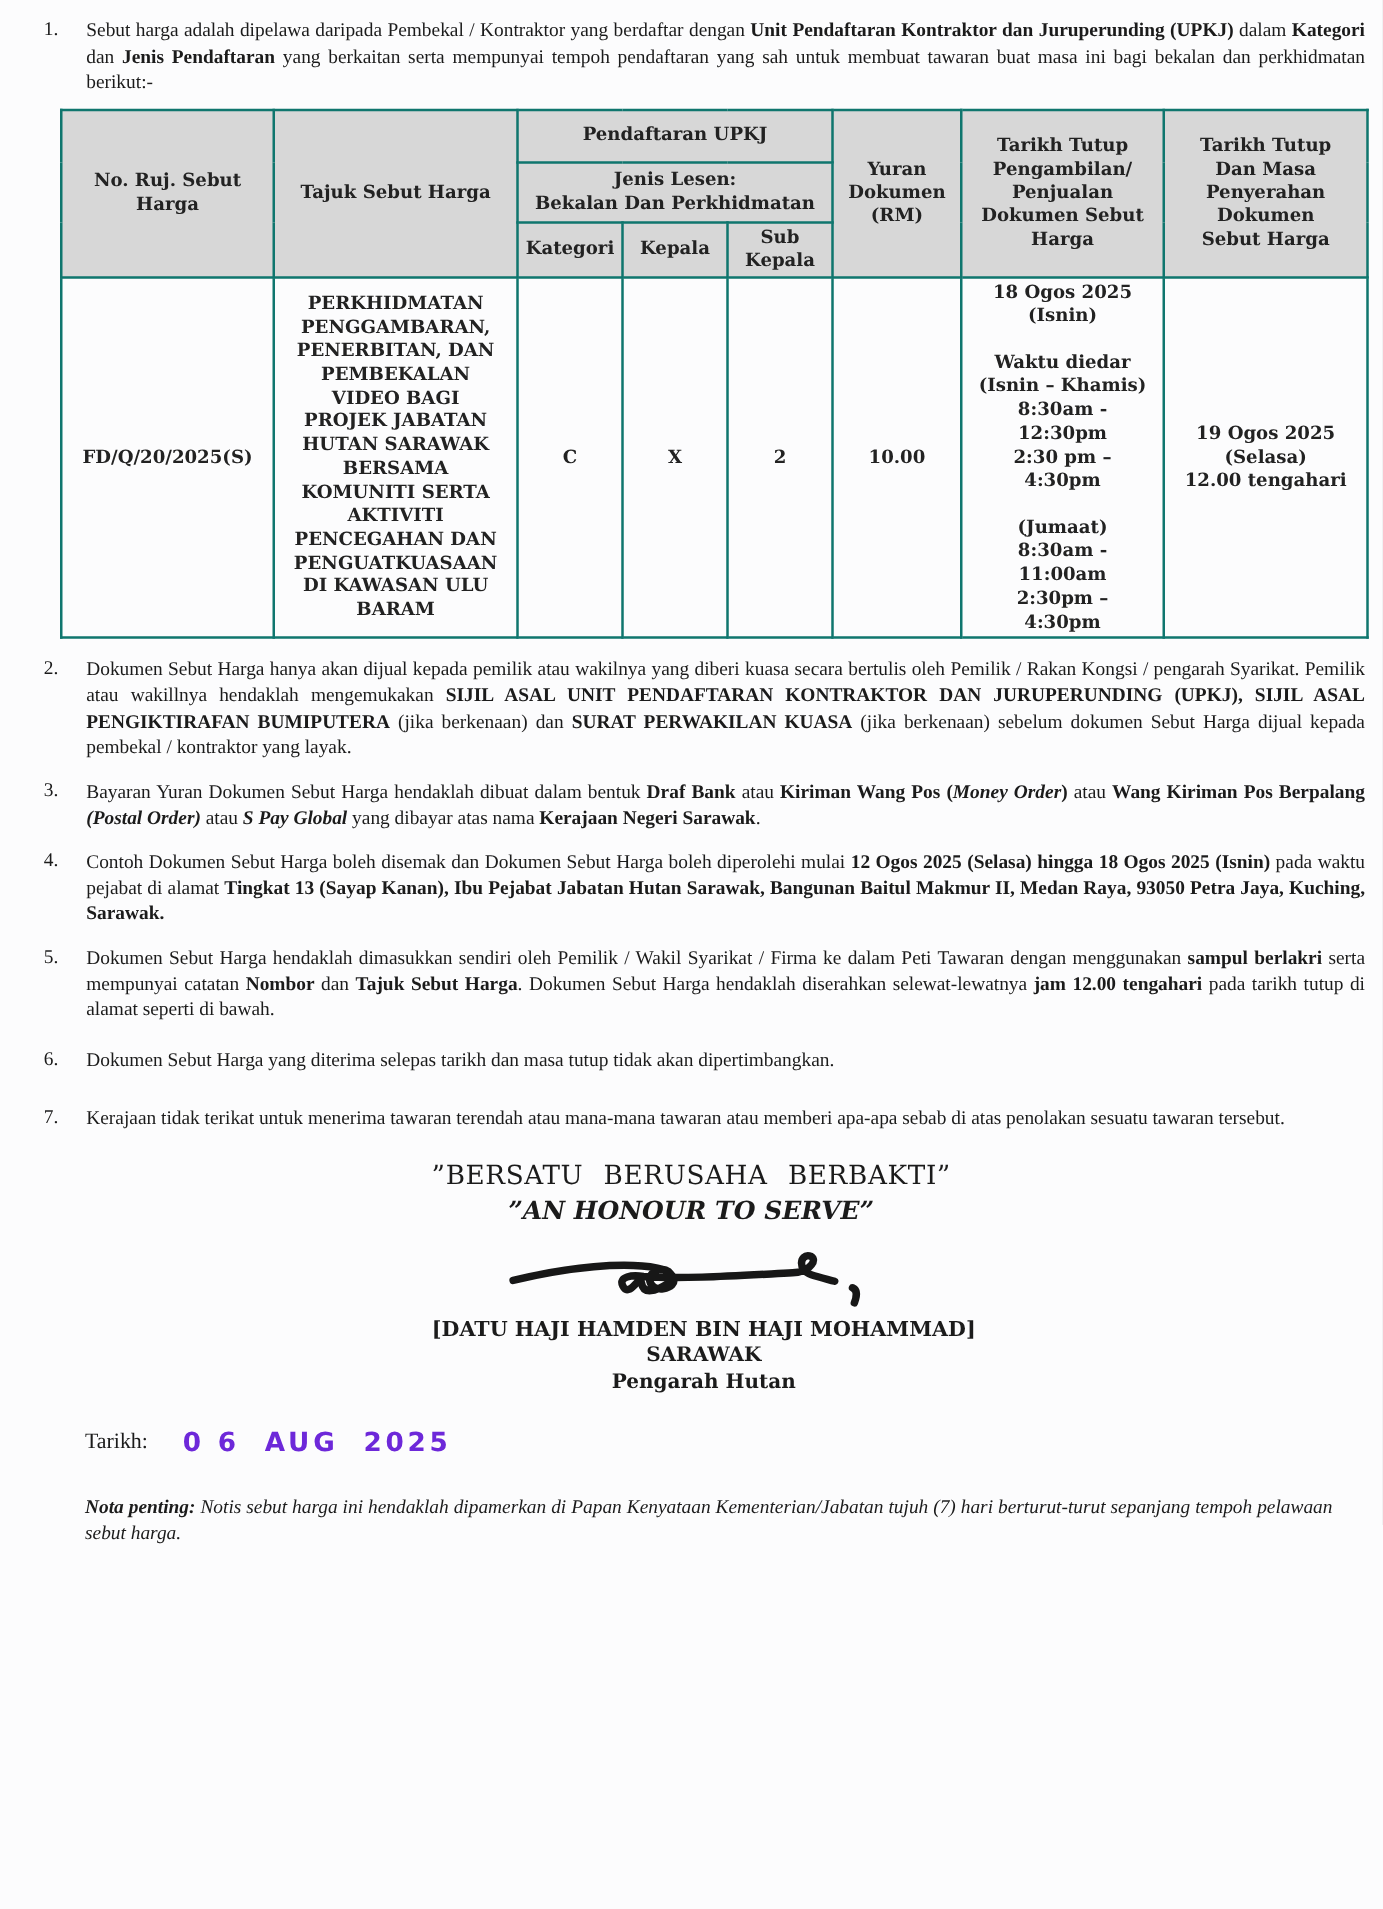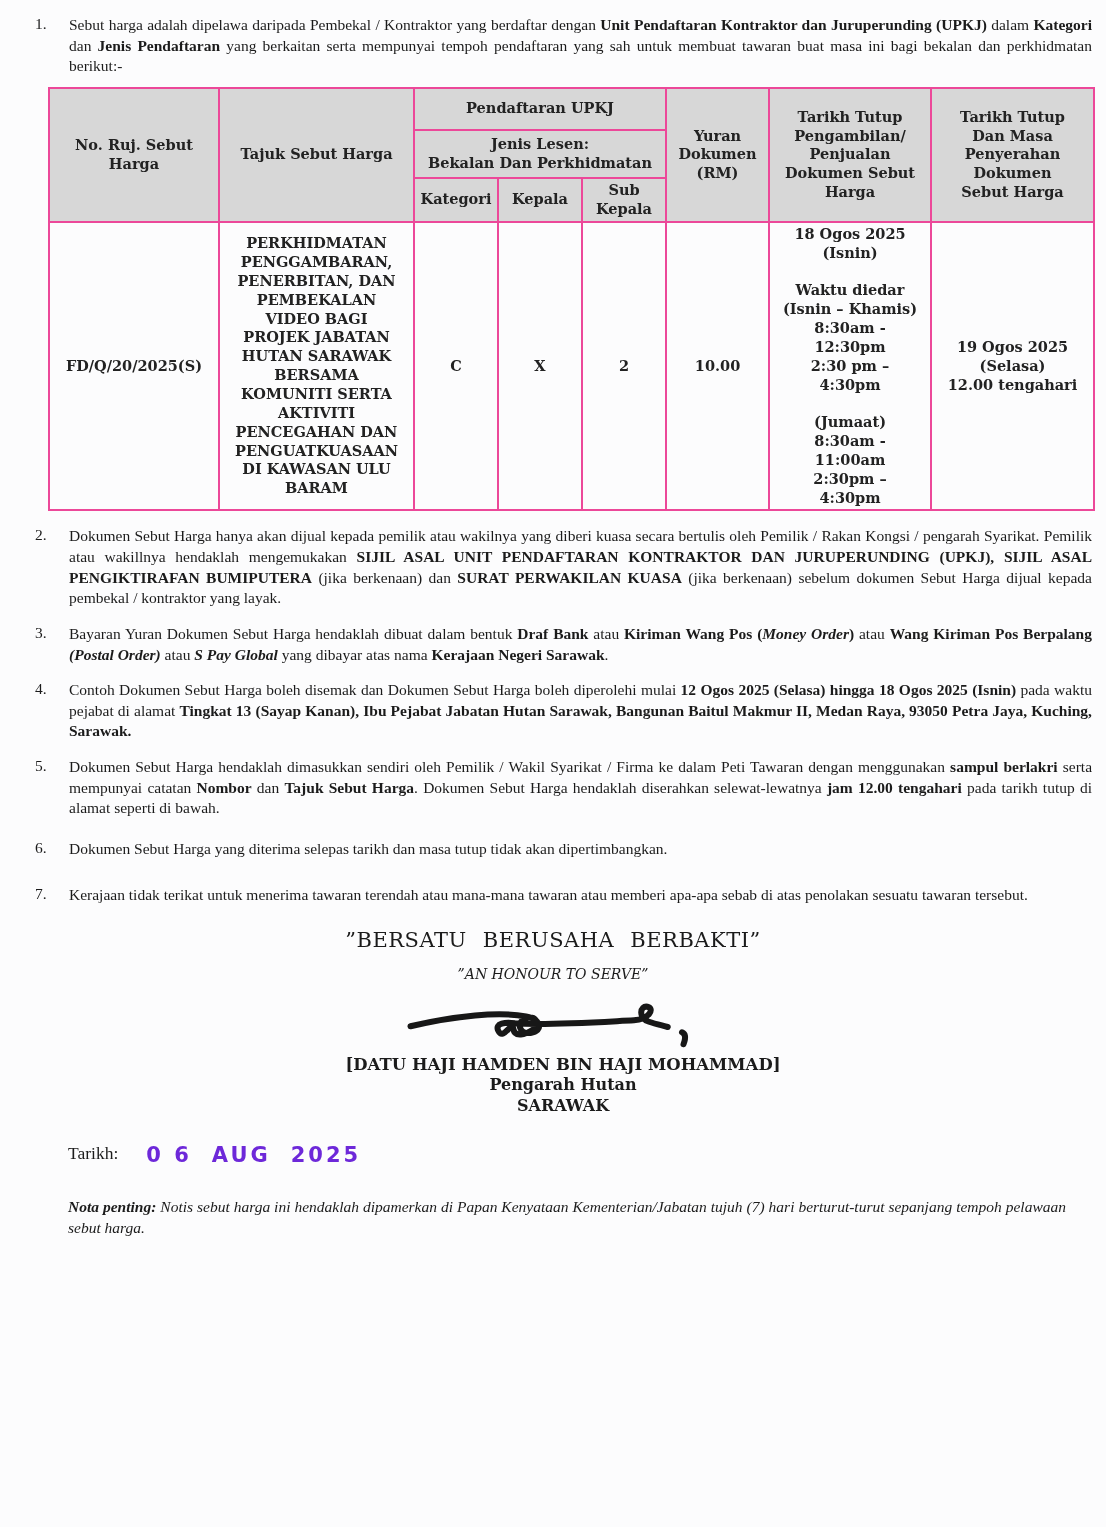--- a/index.html
+++ b/index.html
@@ -11,34 +11,34 @@
   .logo .trunk{fill:#8a1e24;}
   .org-name,.doc-title{font-family:"DejaVu Serif",serif;font-weight:700;font-size:16px;
         letter-spacing:.4px;line-height:1.25;}
   .para{display:flex;margin:15px 14px 0 35px;}
   .pnum{width:34px;flex:none;font-size:15.5px;}
   .ptext{flex:1;text-align:justify;font-size:15.5px;line-height:1.33;}
   .b{font-weight:700;}
   .i{font-style:italic;}
   table.tender{border-collapse:collapse;table-layout:fixed;width:1045px;margin:10px 0 0 48px;
         font-family:"DejaVu Serif",serif;}
-  table.tender th,table.tender td{border:2px solid #ec4899;padding:2px 4px;font-weight:700;
+  table.tender th,table.tender td{border:2px solid #0f766e;padding:2px 4px;font-weight:700;
         text-align:center;vertical-align:middle;font-size:14.5px;line-height:1.3;color:#222;}
   table.tender th{background:#d7d7d7;}
   .pre{white-space:pre-line;}
   .hrow1 th{height:36px;}
   .hrow2 th{height:42px;}
   .hrow3 th{height:38px;}
   td.cell-tajuk{font-size:15px;line-height:1.28;}
   td.cell-dates{font-size:15px;line-height:1.3;}
   .address{text-align:center;font-family:"DejaVu Serif",serif;font-weight:700;
         font-size:16.5px;line-height:1.3;margin-top:16px;}
   .motto{text-align:center;margin-top:22px;font-family:"DejaVu Serif",serif;}
   .motto-line1{font-weight:400;font-size:21px;word-spacing:9px;letter-spacing:.5px;}
-  .motto-line2{font-weight:400;font-style:italic;font-size:14px;margin-top:14px;}
+  .motto-line2{font-weight:700;font-style:italic;font-size:20px;margin-top:4px;}
   .signature-wrap{text-align:center;margin-top:10px;}
   .signature-svg{width:300px;height:58px;}
   .sig-block{text-align:center;font-family:"DejaVu Serif",serif;font-weight:700;line-height:1.3;padding-left:20px;}
   .sig-name{font-size:16.5px;}
   .sig-title{font-size:16px;}
   .tarikh-row{display:flex;align-items:flex-start;margin:26px 16px 0 68px;}
   .tarikh-label{font-size:17.5px;}
   .date-stamp{color:#6d28d9;font-family:"DejaVu Sans",sans-serif;font-weight:700;
         font-size:21px;letter-spacing:3px;margin-left:28px;display:flex;gap:20px;}
   .nota{margin:30px 40px 0 68px;font-size:15.5px;line-height:1.35;text-align:justify;}
@@ -179,22 +179,22 @@
     <svg class="signature-svg" viewBox="0 0 400 74" aria-hidden="true">
       <g fill="none" stroke="#171717" stroke-width="8" stroke-linecap="round" stroke-linejoin="round">
         <path d="M10 44 C70 30 128 24 164 31 C184 35 188 50 170 53 C154 55 150 37 165 33 C177 30 184 41 174 48 C163 55 149 60 147 47 C145 36 134 64 127 50 C122 40 137 38 149 40 C190 43 250 39 308 36 C328 35 336 20 326 18 C316 16 313 33 328 38 C337 41 346 43 353 45"></path>
         <path d="M372 52 q7 3 2 16"></path>
       </g>
     </svg>
   </div>
 
   <div class="sig-block">
     <div class="sig-name">[DATU HAJI HAMDEN BIN HAJI MOHAMMAD]</div>
+    <div class="sig-title">SARAWAK</div>
     <div class="sig-title">Pengarah Hutan</div>
-    <div class="sig-title">SARAWAK</div>
   </div>
 
   <div class="tarikh-row">
     <span class="tarikh-label">Tarikh:</span>
     <span class="date-stamp">
       <span>0 6</span>
       <span>AUG</span>
       <span>2025</span>
     </span>
   </div>

